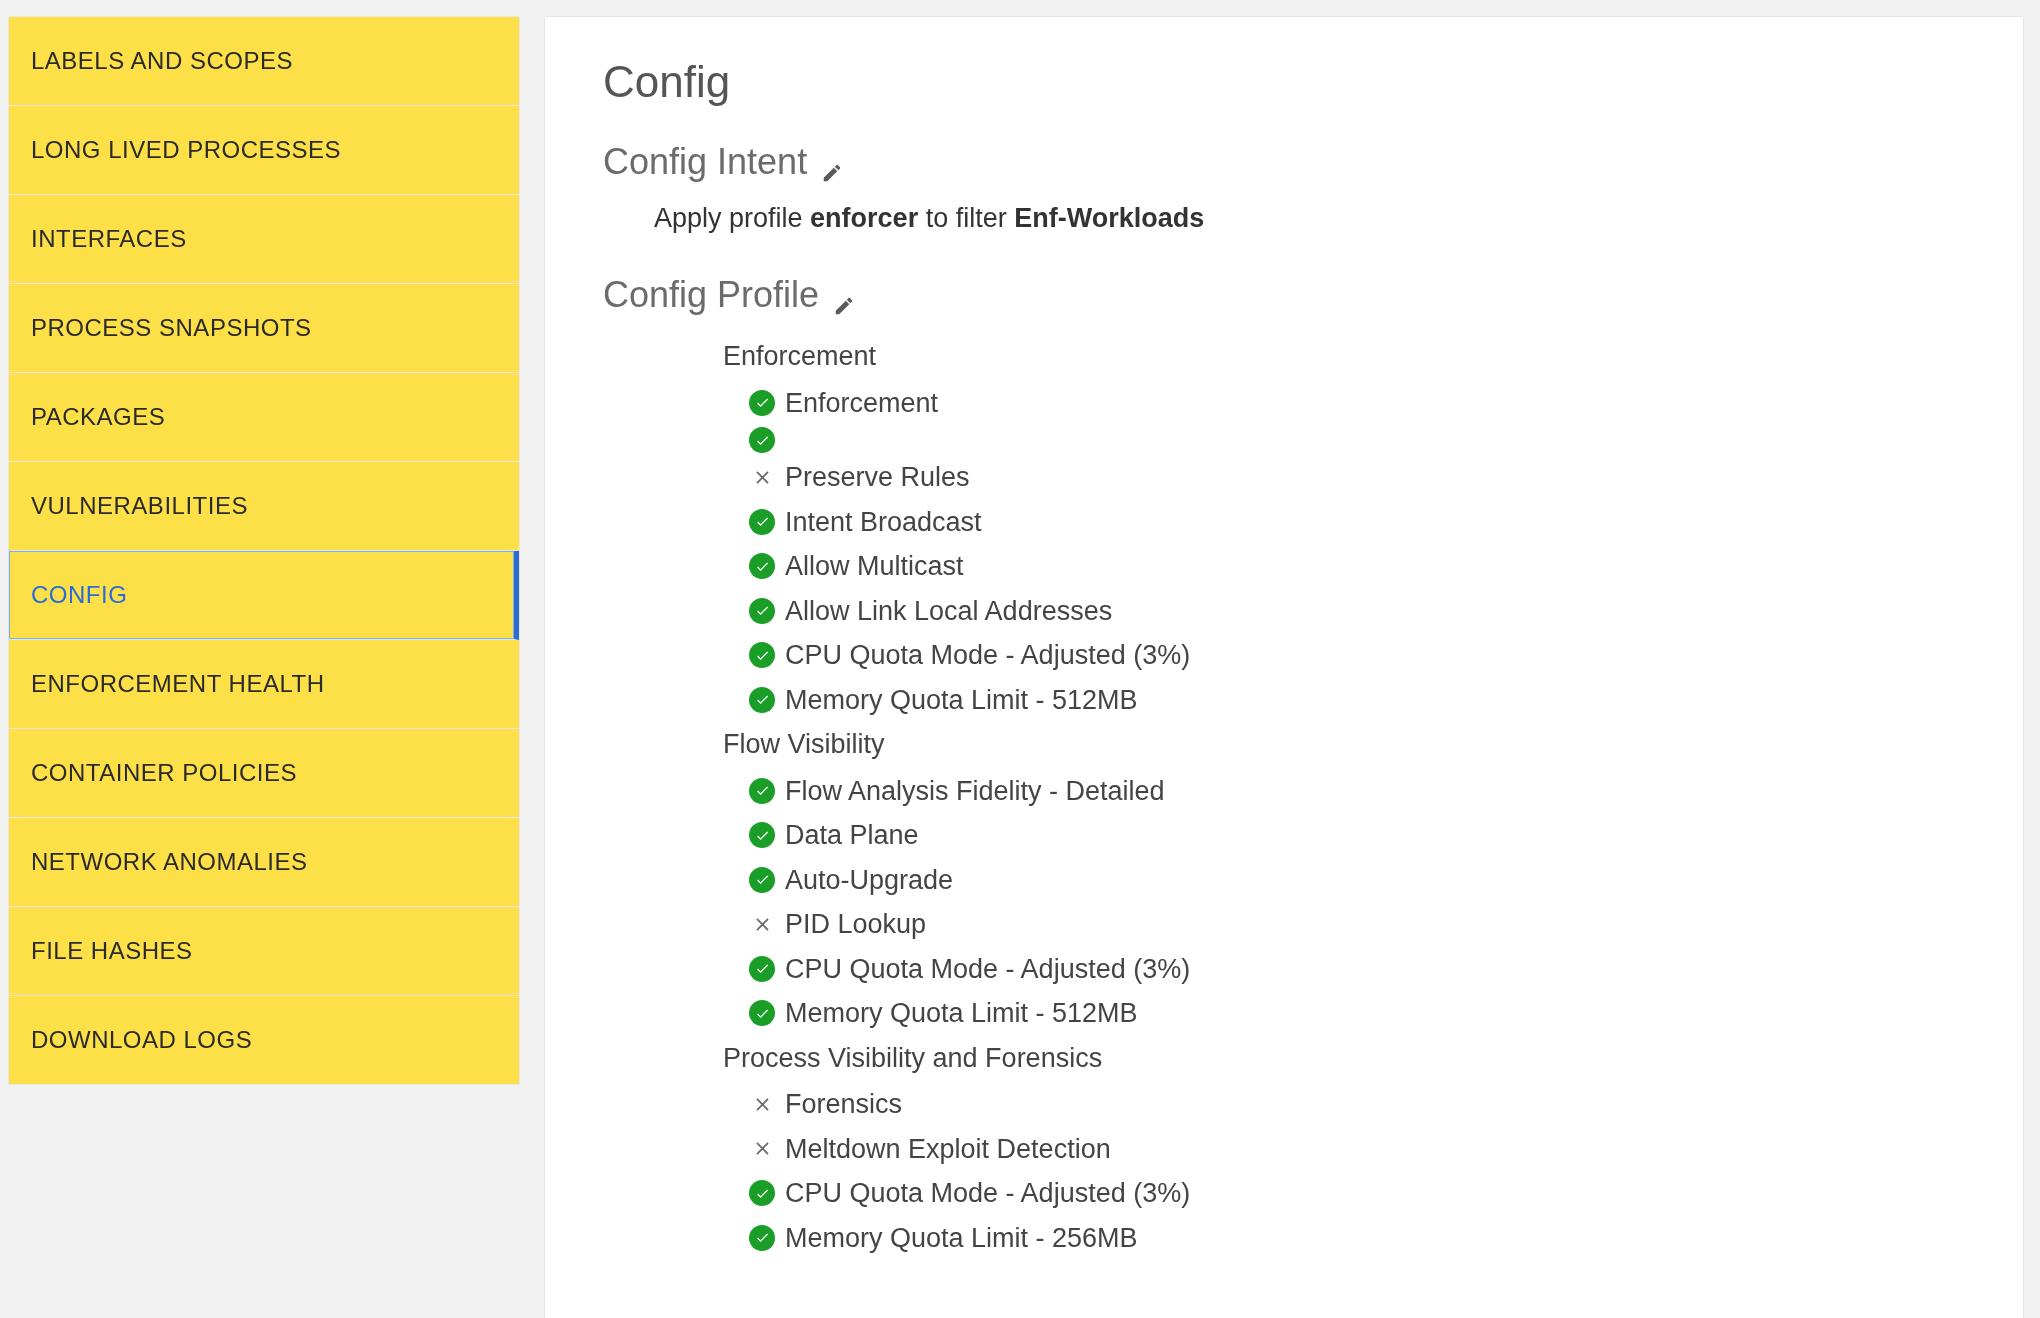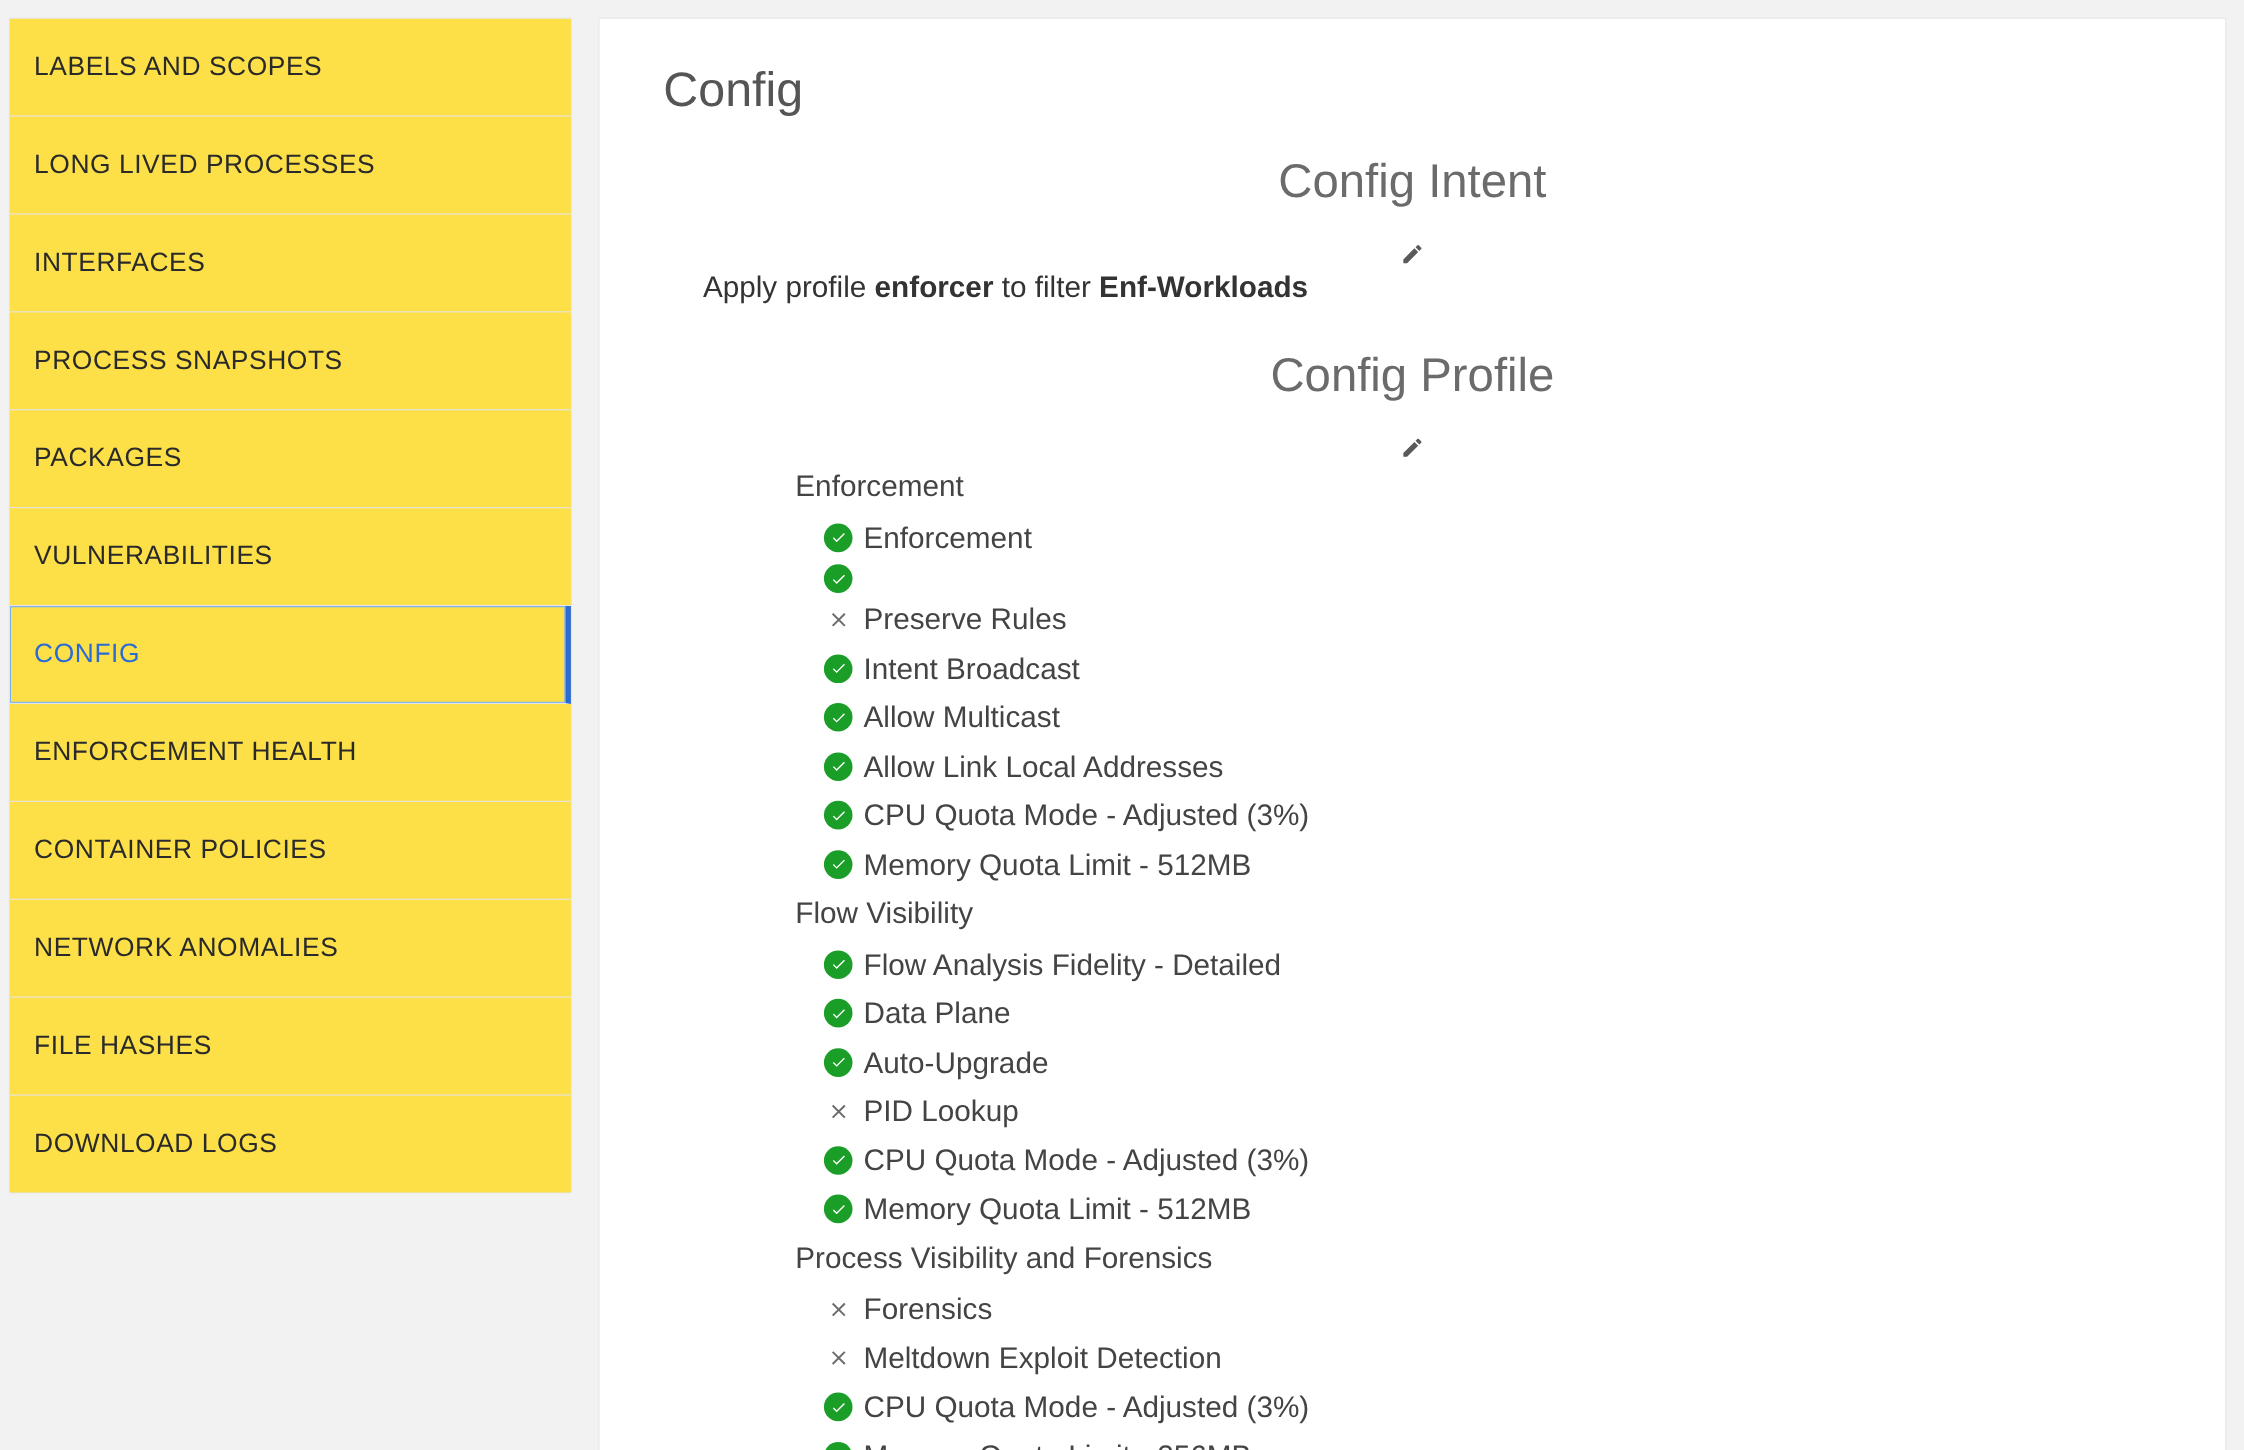--- a/index.html
+++ b/index.html
@@ -5,24 +5,24 @@
   html,body{margin:0;padding:0;background:#f2f2f3;font-family:-apple-system,BlinkMacSystemFont,"Segoe UI",Helvetica,Arial,sans-serif;color:#222;}
   body{padding:16px 16px 16px 8px;box-sizing:border-box;min-height:1318px;}
   .layout{display:flex;gap:24px;align-items:flex-start;}
   .sidebar{width:510px;background:#fde047;border:1px solid #e6e6e6;border-radius:2px;}
   .sidebar-item{border-bottom:1px solid #e6e6e6;padding:30px 22px;font-size:24px;letter-spacing:0.5px;color:#2a2a2a;cursor:pointer;text-transform:uppercase;}
   .sidebar-item:last-child{border-bottom:none;}
   .sidebar-item.active{color:#2a6bd6;border-right:5px solid #2a6bd6;box-shadow:inset 0 0 0 1px #7db0ef;position:relative;}
   .sidebar-item.active::after{content:'';}
   .main{flex:1;background:#fff;border:1px solid #e6e6e6;border-radius:2px;padding:40px 58px 72px 58px;min-width:0;}
   h1.title{font-size:44px;font-weight:500;color:#555;margin:0 0 34px 0;}
-  .subhead{font-size:43px;color:#6b6b6b;margin:0 0 20px 0;display:flex;align-items:center;gap:14px;font-weight:400;flex-direction:column;}
+  .subhead{font-size:36px;color:#6b6b6b;margin:0 0 20px 0;display:flex;align-items:center;gap:14px;font-weight:400;}
   .pencil{width:22px;height:22px;display:inline-block;cursor:pointer;}
   .pencil svg{width:22px;height:22px;fill:#5a5a5a;}
-  .intent-line{font-size:27px;color:#333;margin:0 0 40px 36px;}
+  .intent-line{font-size:27px;color:#333;margin:0 0 40px 51px;}
   .intent-line b{font-weight:700;}
   .profile-body{margin-left:120px;line-height:1.5;}
   .group-title{font-size:27px;color:#444;margin:2px 0 6px 0;}
   .item-row{display:flex;align-items:center;gap:10px;font-size:27px;color:#444;margin-left:26px;margin-bottom:4px;}
   .icon{width:26px;height:26px;display:inline-flex;align-items:center;justify-content:center;flex-shrink:0;}
   .icon.check{background:#1a9e28;border-radius:50%;}
   .icon.check svg{width:15px;height:15px;fill:#fff;}
   .icon.x svg{width:19px;height:19px;stroke:#6a6a6a;stroke-width:2.2;fill:none;}
 </style>
 </head>

